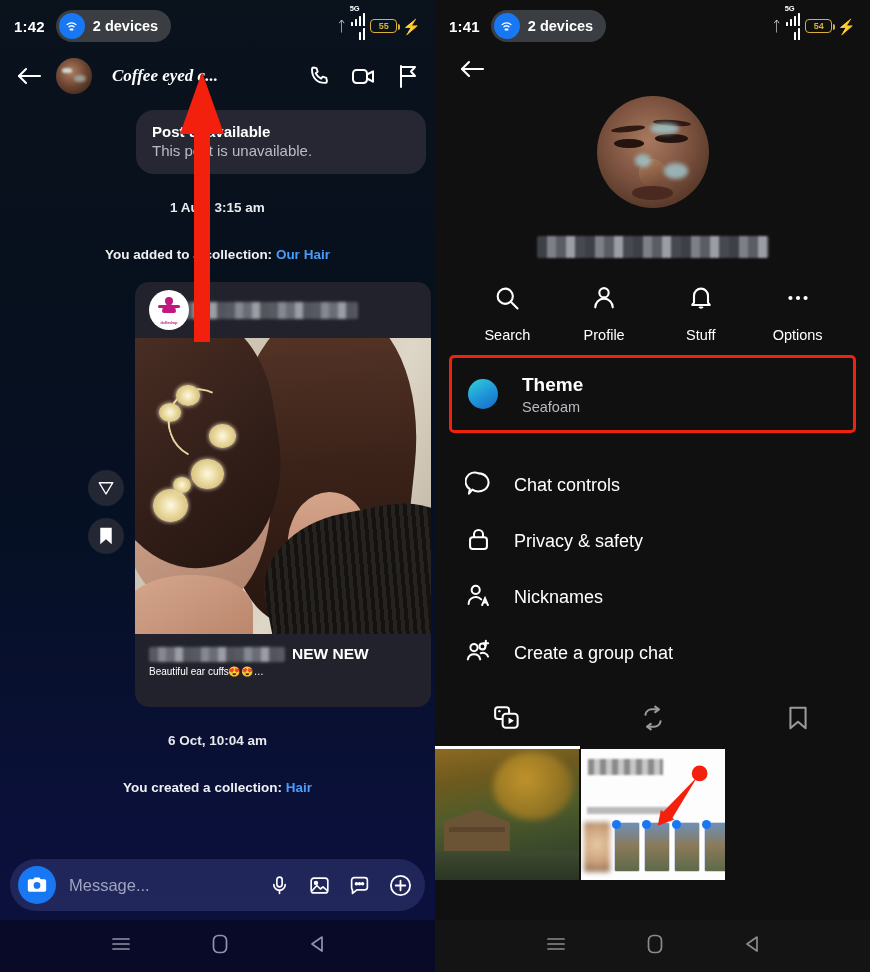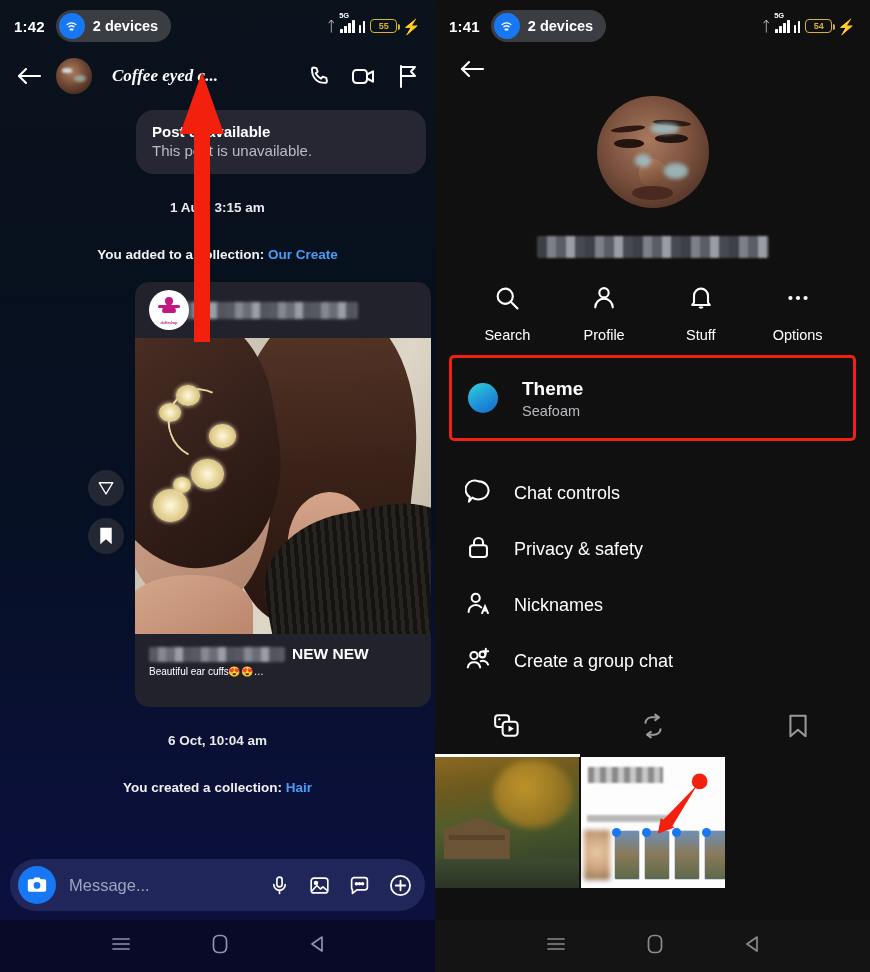--- a/index.html
+++ b/index.html
@@ -29,21 +29,21 @@
     display:flex; align-items:center; gap:8px; margin-left:11px;
     background:#3a3d42; border-radius:20px; padding:3px 13px 3px 3px;
   }
   .sb-pill-ico {
     width:26px; height:26px; border-radius:50%; background:#1877f2;
     display:flex; align-items:center; justify-content:center;
   }
   .sb-pill-txt { color:#fff; font-size:14.5px; font-weight:600; }
   .sb-right { margin-left:auto; display:flex; align-items:center; gap:5px; }
   .sb-bt { color:#e8e8e8; font-size:14px; line-height:1; }
-  .sig-wrap { display:flex; align-items:flex-end; gap:2px; position:relative; }
+  .sig-wrap { display:flex; align-items:flex-end; gap:2px; position:relative;flex-direction:column; }
   .sig-5g { position:absolute; top:-9px; left:-1px; color:#fff; font-size:7.5px; font-weight:700; letter-spacing:-.3px; }
   .sig { display:flex; align-items:flex-end; gap:1.5px; }
   .sig i { display:block; width:2.5px; background:#fff; border-radius:.5px; }
   .sig i:nth-child(1){height:4px}.sig i:nth-child(2){height:7px}
   .sig i:nth-child(3){height:10px}.sig i:nth-child(4){height:13px}
   .sig2 { display:flex; align-items:flex-end; gap:1.5px; margin-left:2px; }
   .sig2 i { display:block; width:2.5px; background:#fff; border-radius:.5px; }
   .sig2 i:nth-child(1){height:8px}.sig2 i:nth-child(2){height:12px}
   .batt {
     position:relative; width:27px; height:14px; border:1.6px solid #d8b13a;
@@ -172,21 +172,21 @@
   }
 
   .rp-actions { display:flex; margin:26px 0 0 0; padding:0 24px; }
   .rp-act { flex:1; display:flex; flex-direction:column; align-items:center; gap:11px; cursor:pointer; }
   .rp-act-label { color:#fff; font-size:14.5px; }
 
   .rp-list { margin-top:24px; }
   .rp-row { display:flex; align-items:center; gap:22px; height:56px; padding:0 30px; cursor:pointer; }
   .rp-row-txt { color:#fff; font-size:18px; }
   .rp-theme-wrap { margin:12px 14px 0 14px; border:3.5px solid #f0210e; border-radius:5px; padding:0; }
-  .rp-theme { display:flex; align-items:center; gap:24px; height:80px; padding:0 16px; }
+  .rp-theme { display:flex; align-items:center; gap:24px; height:72px; padding:0 16px; }
   .rp-theme-dot { width:30px; height:30px; border-radius:50%; background:linear-gradient(150deg,#2fd3d8 0%,#1f93d8 55%,#1768c8 100%); flex:none; }
   .rp-theme-title { color:#fff; font-size:19px; font-weight:600; }
   .rp-theme-sub { color:#b7babf; font-size:14.5px; margin-top:3px; }
 
   .rp-tabs { display:flex; margin-top:14px; border-bottom:0; }
   .rp-tab { flex:1; display:flex; flex-direction:column; align-items:center; padding:10px 0 0 0; cursor:pointer; }
   .rp-tab .uline { width:100%; height:3px; background:transparent; margin-top:11px; }
   .rp-tab.active .uline { background:#fff; }
   .rp-tab svg { opacity:1; }
   .rp-tab.inactive svg { opacity:.72; }
@@ -284,21 +284,21 @@
     <div class="msgs">
 
       <div class="bubble-unavail">
         <div class="bu-title">Post unavailable</div>
         <div class="bu-sub">This post is unavailable.</div>
       </div>
 
       <div class="timestamp">1  Aug, 3:15 am</div>
 
       <div class="sys-line">
-        <span>You added to a collection: </span><span class="sys-link">Our Create</span>
+        <span>You added to a collection: </span><span class="sys-link">Our Hair</span>
       </div>
 
       <div class="post-card">
         <div class="post-av">
           <span class="dollie"></span>
             <span class="brandtxt">dollieshop</span>
         </div>
         <div class="post-head">
           <div class="blur-bar"></div>
         </div>

